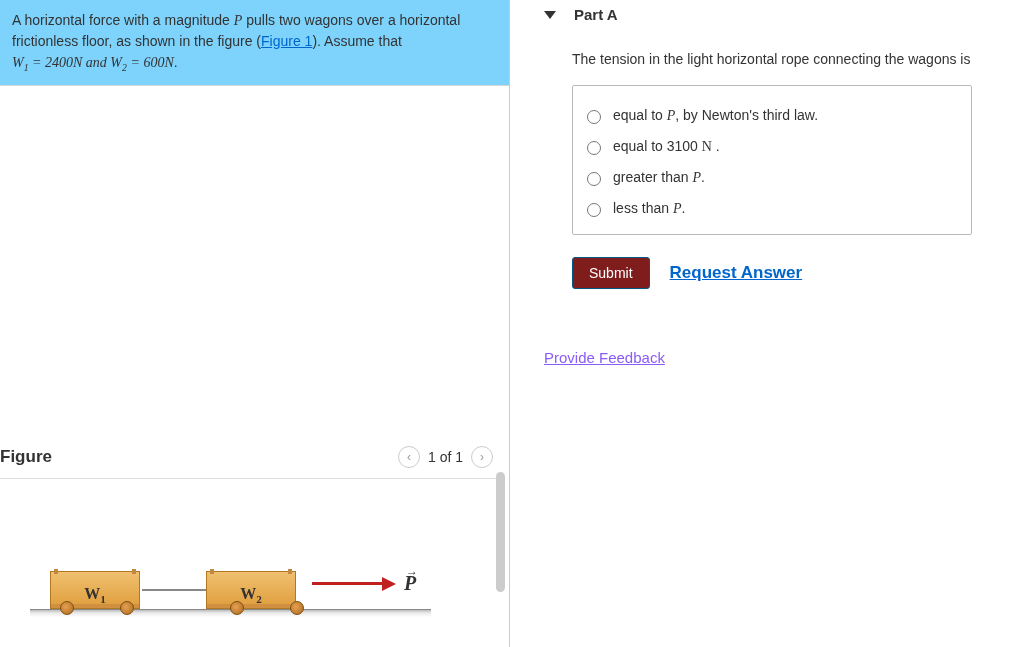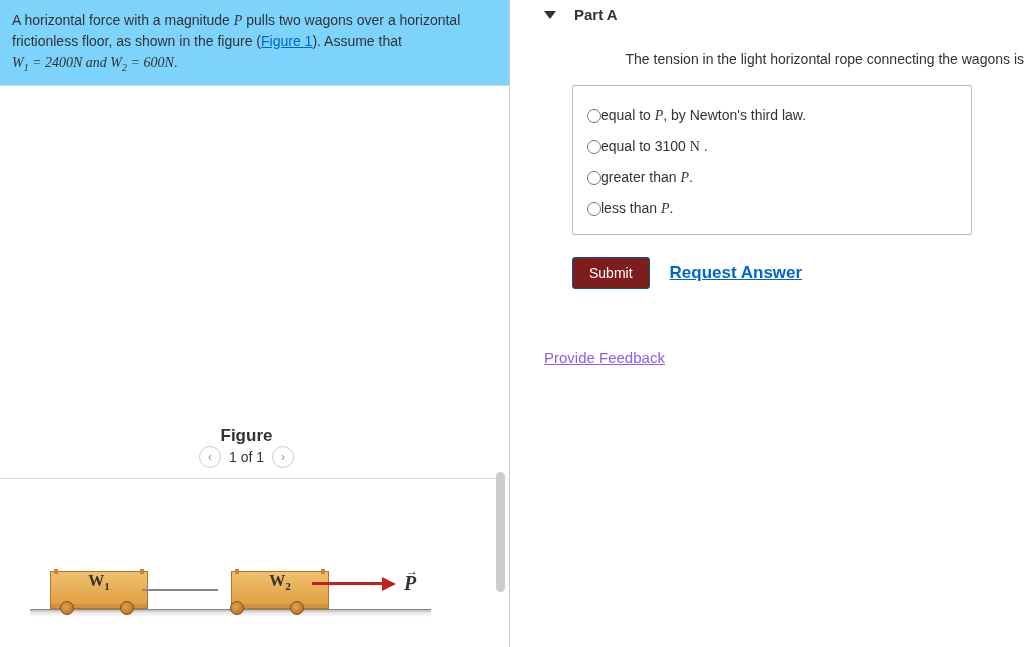--- a/index.html
+++ b/index.html
@@ -32,21 +32,20 @@
     left: 0; right: 0; bottom: 0;
     padding: 0 8px 8px 0;
   }
   .figure-header {
     display: flex;
     align-items: center;
     justify-content: space-between;
     padding: 6px 8px 10px 0;
     border-bottom: 1px solid #ddd;
     margin-bottom: 40px;
-    flex-direction: column;
   }
   .figure-title { font-size: 17px; font-weight: bold; }
   .pager {
     display: flex;
     align-items: center;
     gap: 8px;
     font-size: 14px;
   }
   .pager-btn {
     width: 22px; height: 22px;
@@ -67,27 +66,27 @@
   .ground {
     position: absolute;
     left: 0; right: 0; bottom: 22px;
     height: 8px;
     background: linear-gradient(#bbb, #e8e8e8 40%, #fff);
     border-top: 1px solid #888;
   }
   .wagon {
     position: absolute;
     bottom: 34px;
-    width: 98px;
+    width: 90px;
     height: 34px;
     background: linear-gradient(#f0c070, #e0a040);
     border: 1px solid #b07820;
     border-bottom: none;
     display: flex;
-    align-items: flex-start;
+    align-items: flex-end;
     justify-content: center;
     font-family: "Times New Roman", serif;
     font-size: 16px;
     font-weight: bold;
   }
   .wagon .handle-l, .wagon .handle-r {
     position: absolute;
     top: -3px; width: 4px; height: 5px;
     background: #c08840;
   }
@@ -96,21 +95,21 @@
   .wagon::after {
     content: "";
     position: absolute;
     left: -1px; right: -1px; bottom: -4px;
     height: 4px;
     background: #d09040;
     border: 1px solid #b07820;
     border-top: none;
   }
   .wagon1 { left: 20px; }
-  .wagon2 { left: 201px; margin-top: 31px; }
+  .wagon2 { left: 176px; margin-top: 31px; }
   .wheel {
     position: absolute;
     bottom: 24px;
     width: 14px; height: 14px;
     border-radius: 50%;
     background: radial-gradient(circle at 40% 40%, #e8a050, #a86820);
     border: 1px solid #805010;
   }
   .rope {
     position: absolute;
@@ -171,31 +170,32 @@
     font-weight: bold;
     font-size: 15px;
     margin-bottom: 28px;
   }
   .tri-down {
     width: 0; height: 0;
     border-left: 6px solid transparent;
     border-right: 6px solid transparent;
     border-top: 8px solid #333;
   }
-  .question-text { margin-bottom: 18px; margin-left: 28px; text-align: right; }
+  .question-text { margin-bottom: 18px; margin-left: 28px; }
   .answer-box {
     border: 1px solid #bbb;
     border-radius: 2px;
     width: 400px;
     margin-left: 28px;
     padding: 14px 14px 10px 14px;
   }
   .answer-row {
     display: flex;
-    align-items: center;
+    align-items: flex-end;
+    gap: 12px;
     padding: 7px 0;
   }
   .radio {
     width: 14px; height: 14px;
     border: 1.5px solid #777;
     border-radius: 50%;
     flex-shrink: 0;
   }
   .answer-row .math { font-family: "Times New Roman", serif; font-style: italic; }
   .actions {

